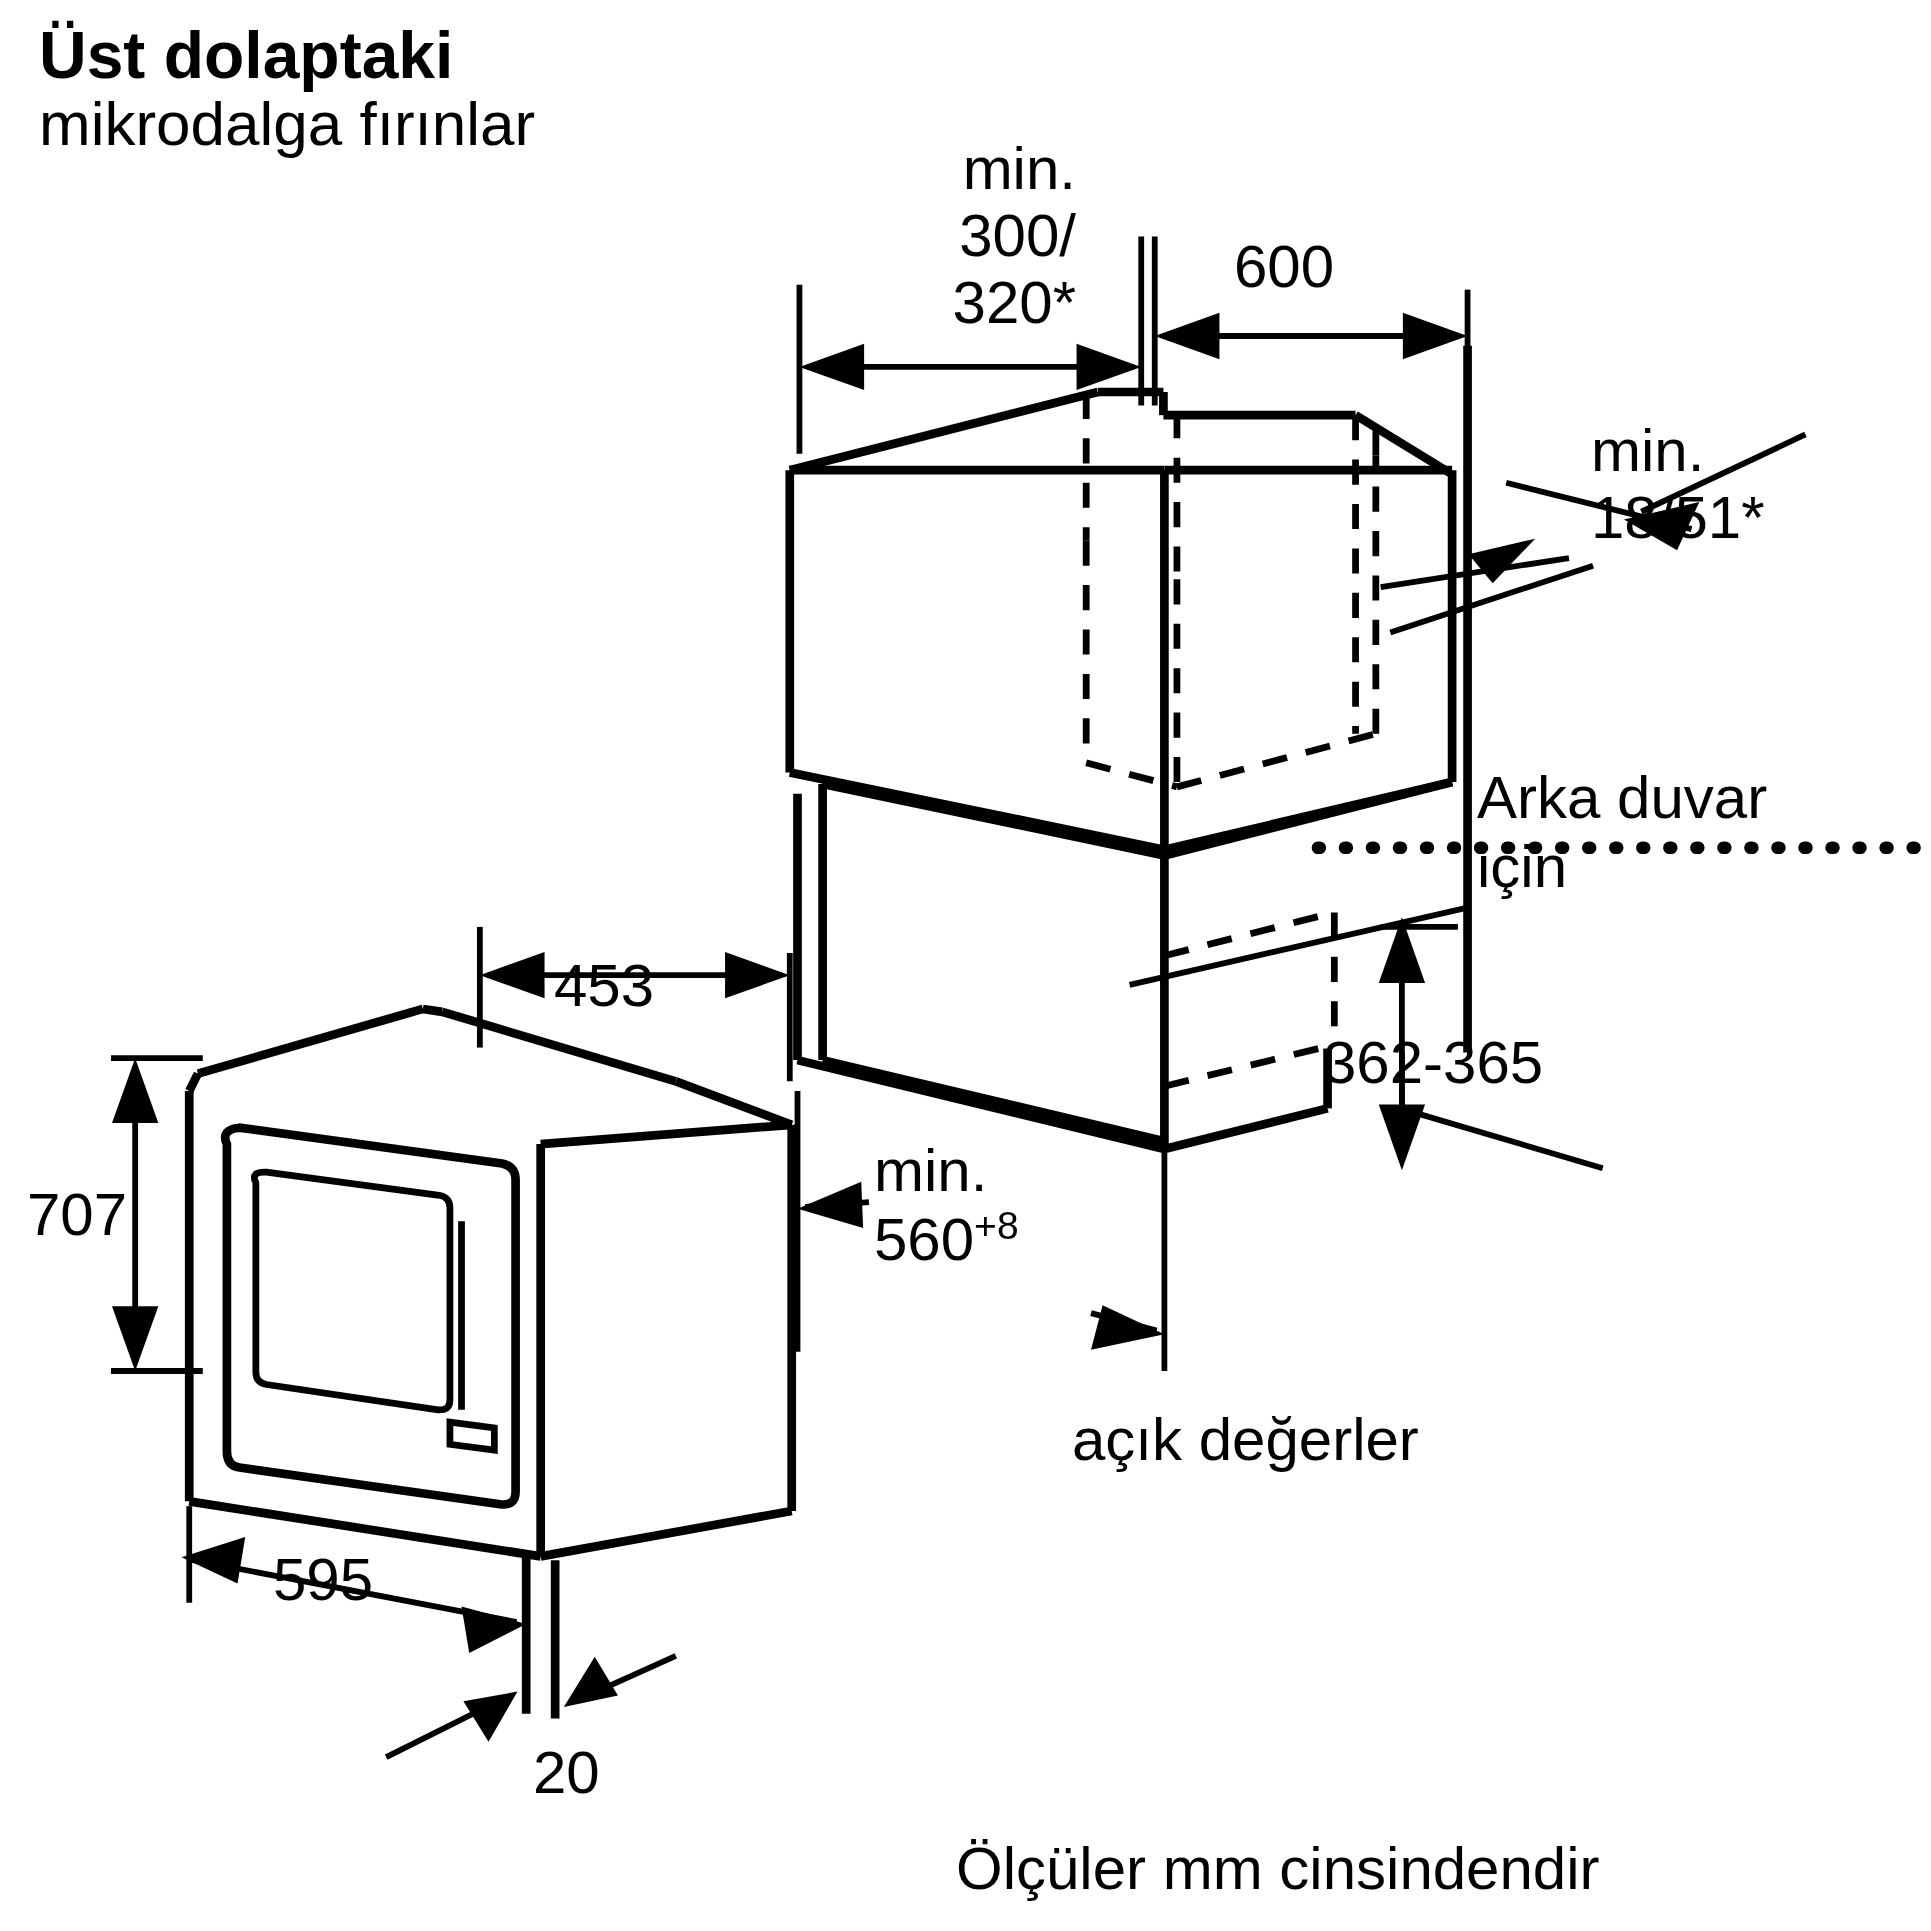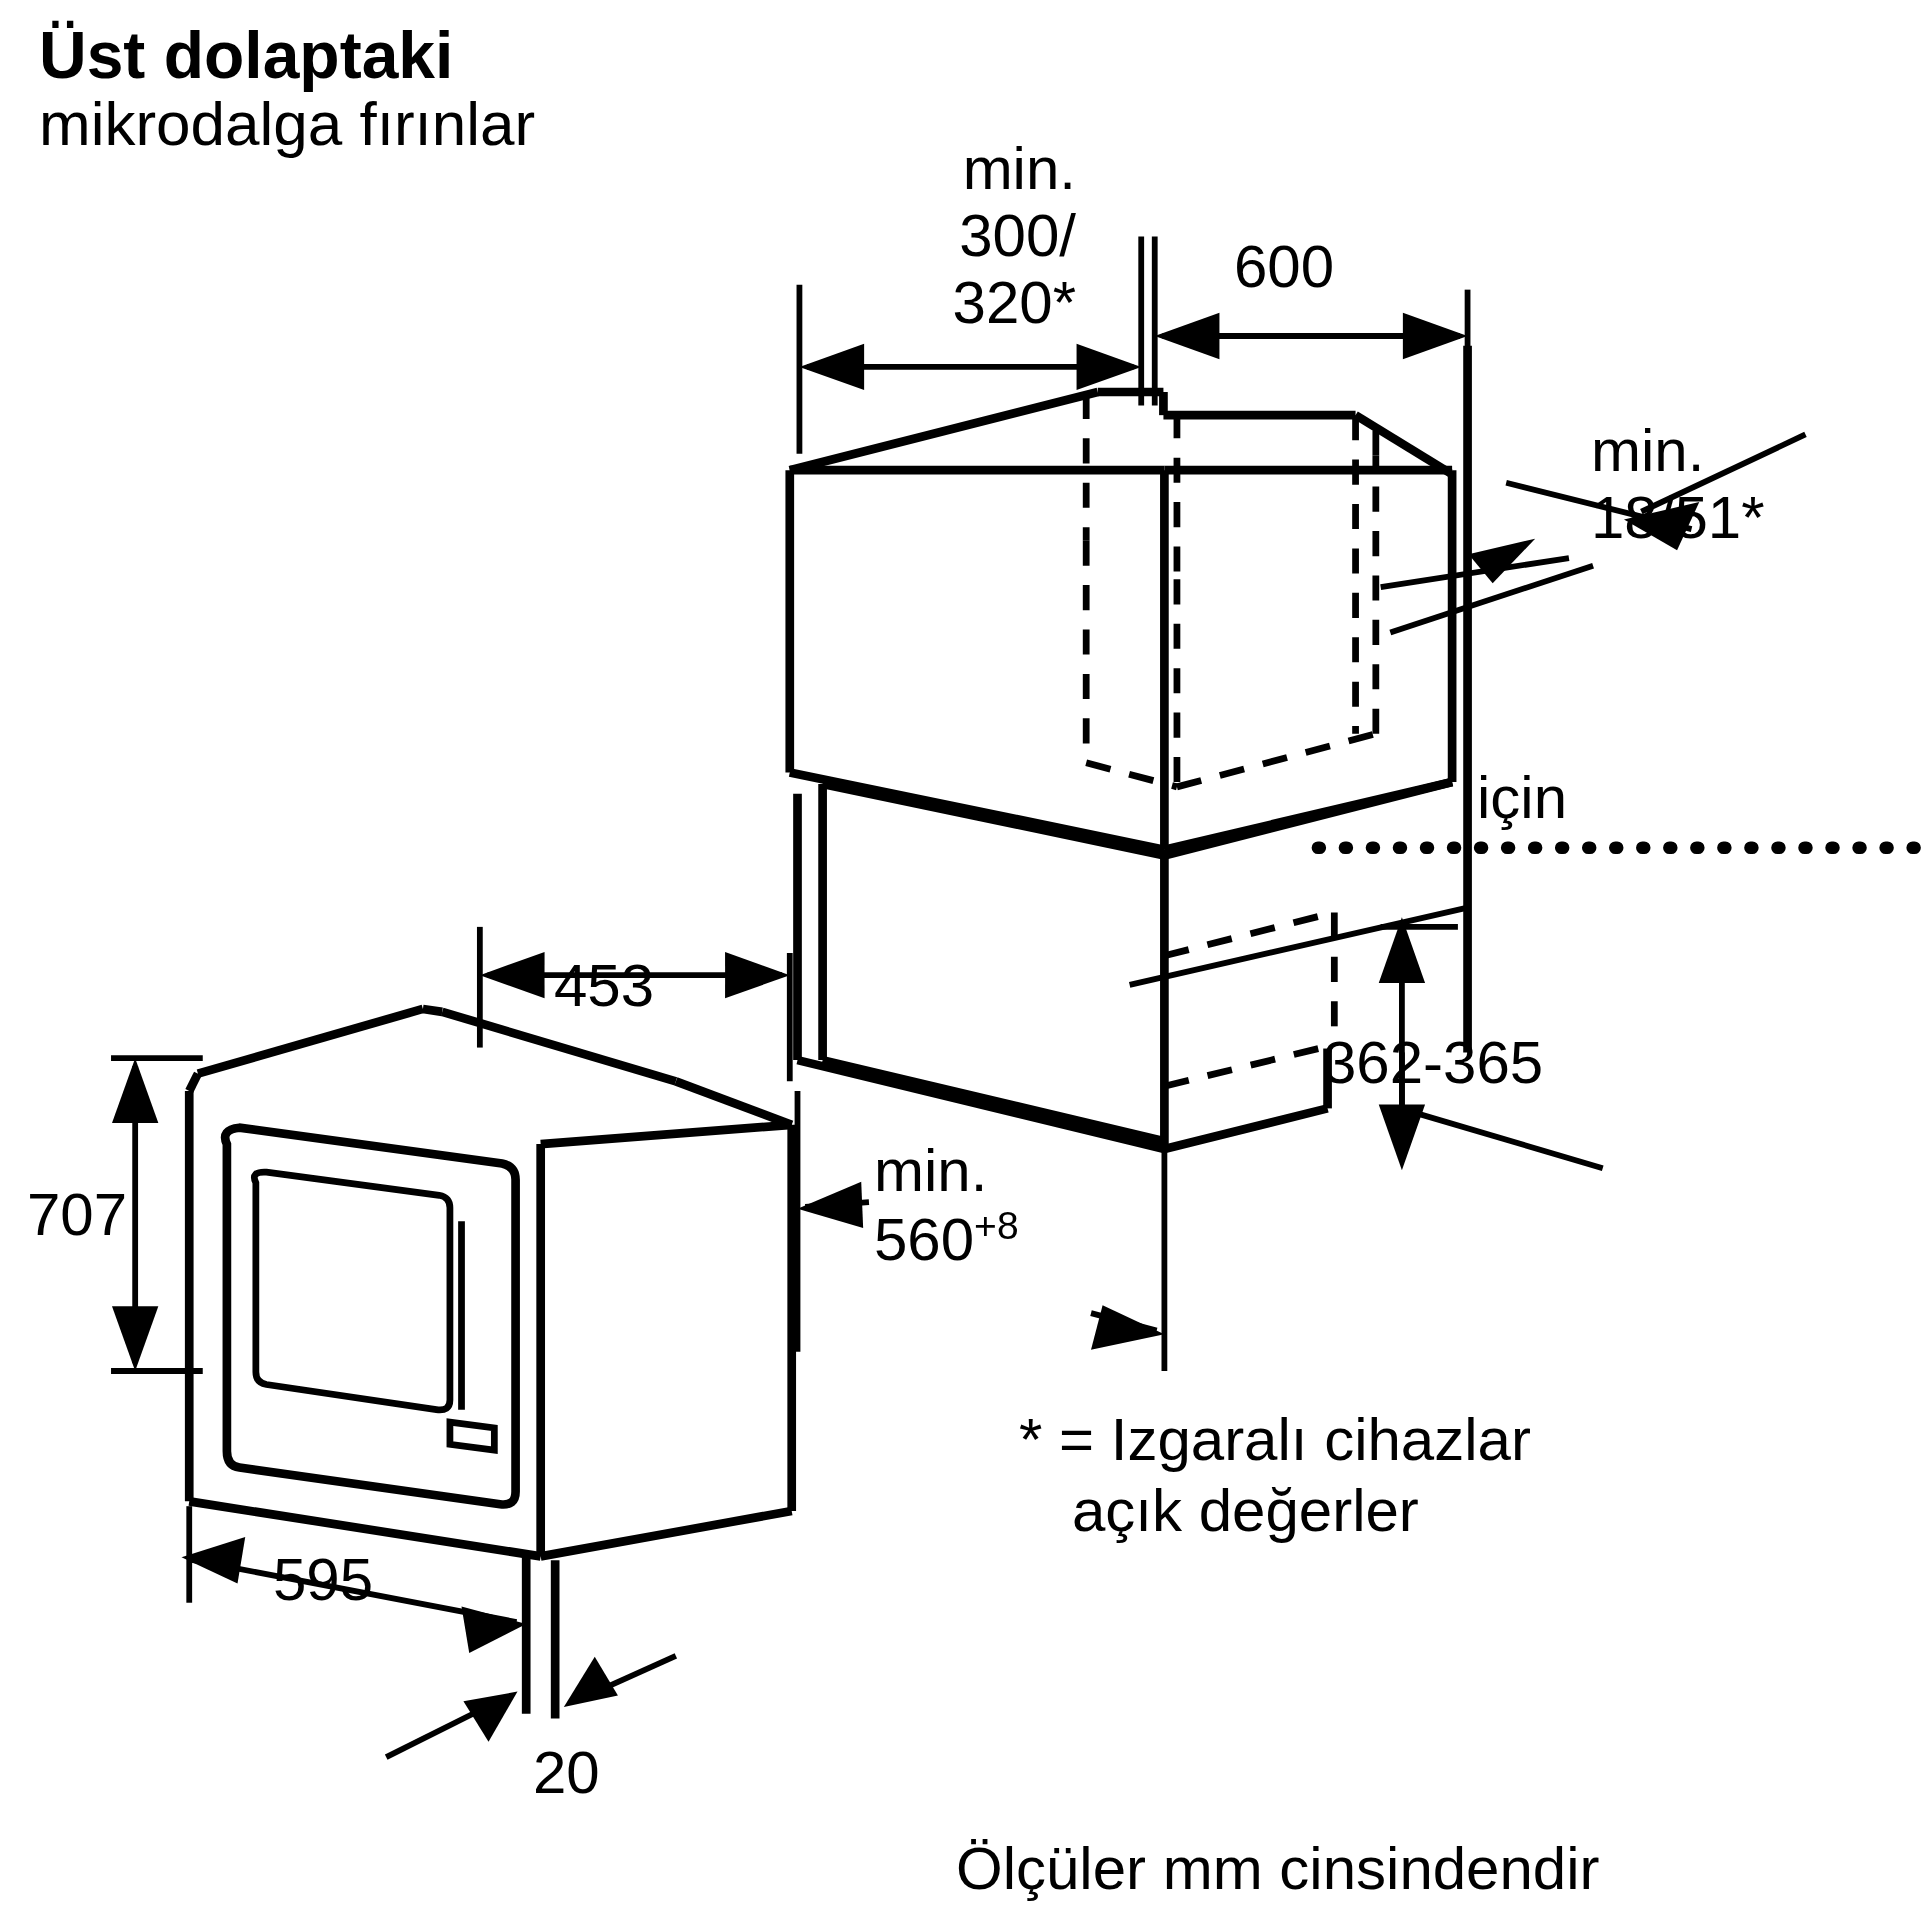--- a/index.html
+++ b/index.html
@@ -216,39 +216,39 @@
   </div>
 
   <div style="position:absolute;left:1234px;top:232px;font-size:60px;">600</div>
 
   <div style="position:absolute;left:1591px;top:417px;">
     <div style="font-size:60px;line-height:1.12;">min.</div>
     <div style="font-size:60px;line-height:1.12;">18/51*</div>
   </div>
 
   <div style="position:absolute;left:1477px;top:763px;">
+    <div style="font-size:60px;line-height:1.15;white-space:nowrap;">Arka duvar</div>
     <div style="font-size:60px;line-height:1.15;">için</div>
   </div>
 
   <div style="position:absolute;left:1323px;top:1028px;font-size:60px;white-space:nowrap;">362-365</div>
 
   <div style="position:absolute;left:554px;top:951px;font-size:60px;">453</div>
 
   <div style="position:absolute;left:27px;top:1180px;font-size:60px;">707</div>
 
   <div style="position:absolute;left:273px;top:1545px;font-size:60px;">595</div>
 
   <div style="position:absolute;left:533px;top:1738px;font-size:60px;">20</div>
 
   <div style="position:absolute;left:874px;top:1137px;">
     <div style="font-size:60px;line-height:1.12;">min.</div>
     <div style="font-size:60px;line-height:1.12;white-space:nowrap;"><span>560</span><sup style="font-size:39px;">+8</sup></div>
   </div>
 
   <div style="position:absolute;left:1019px;top:1405px;">
-    <div style="font-size:60px;line-height:1.18;white-space:nowrap;">* = Izgaralı cihazlar</div>
     <div style="font-size:60px;line-height:1.18;margin-left:53px;">açık değerler</div>
   </div>
 
   <div style="position:absolute;left:956px;top:1834px;font-size:60px;white-space:nowrap;">Ölçüler mm cinsindendir</div>
 
 </div>
 
 
 </body></html>

